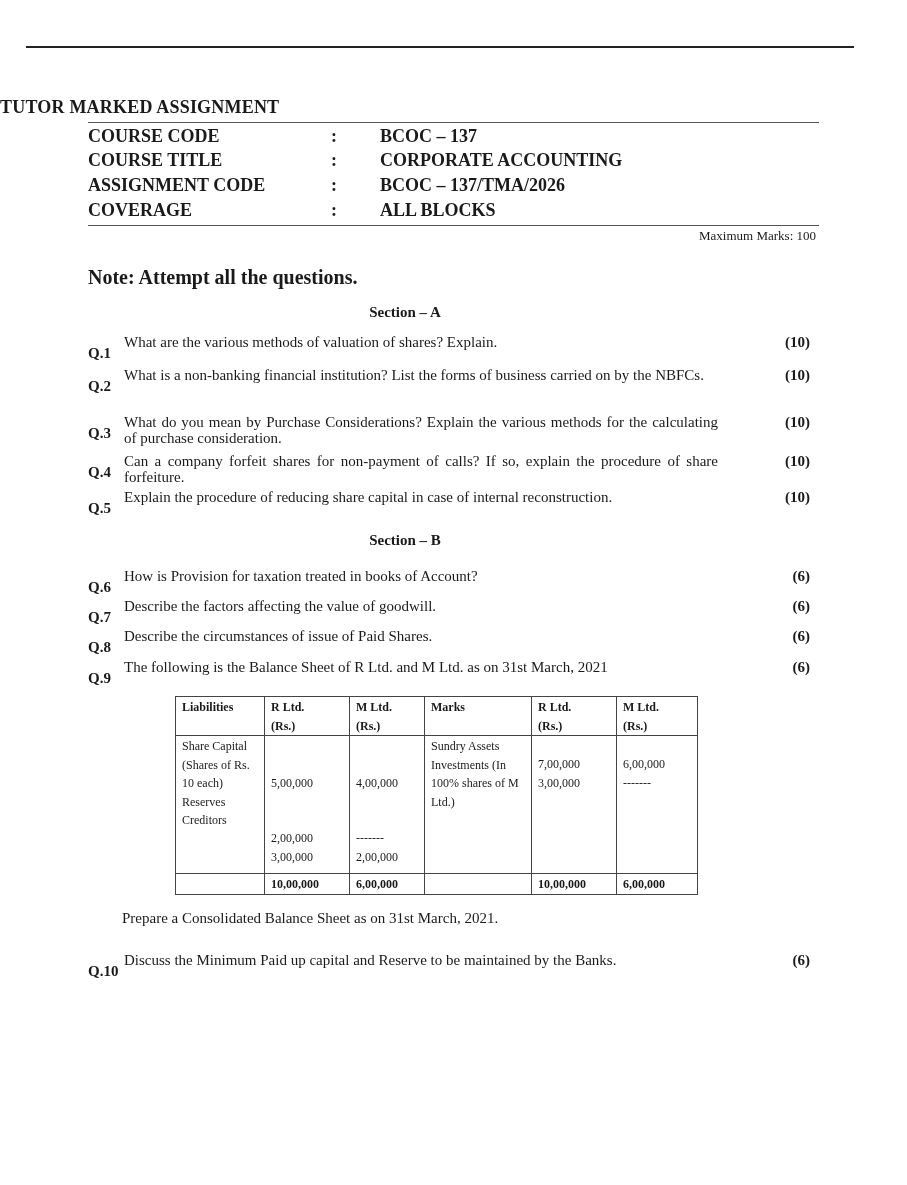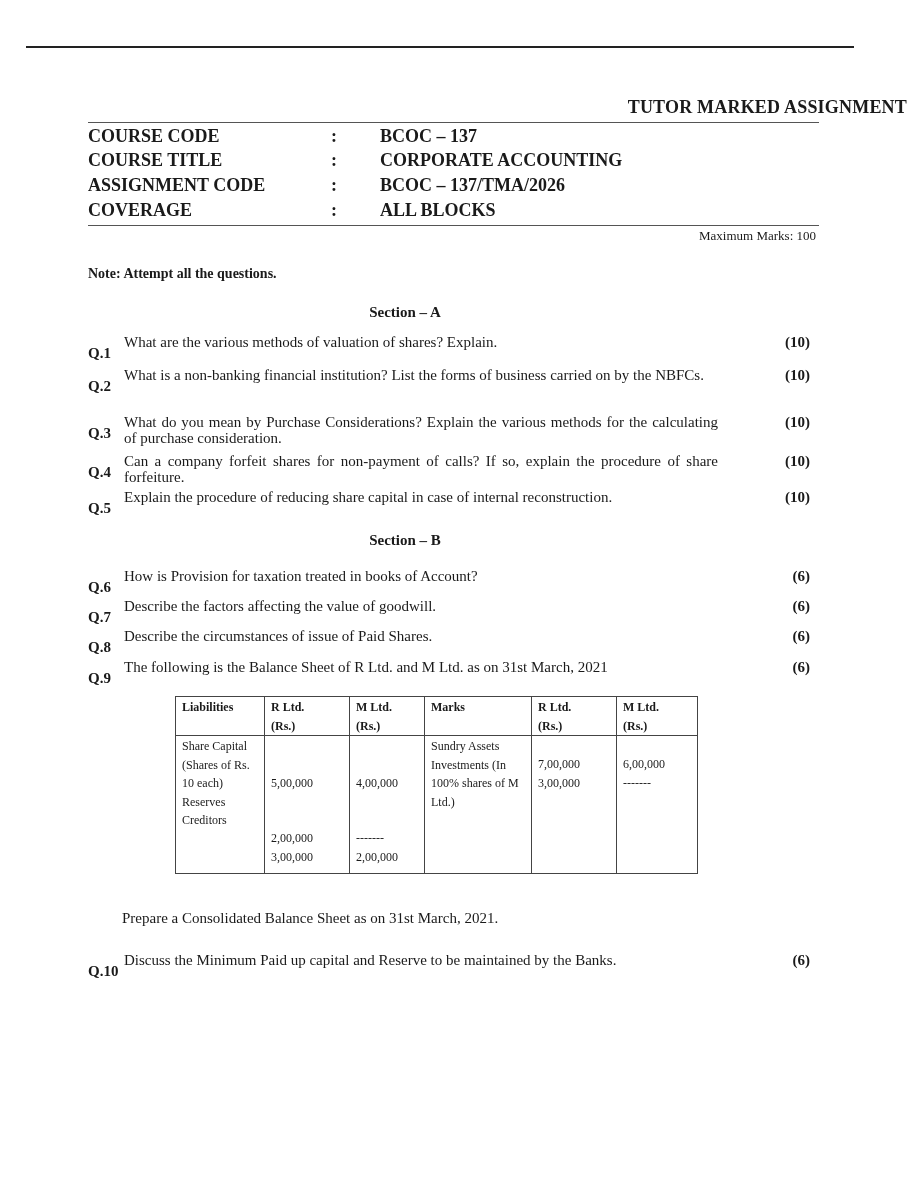--- a/index.html
+++ b/index.html
@@ -1,27 +1,27 @@
 <!DOCTYPE html>
 <html><head>
 <meta charset="utf-8">
 <style>
   html, body { margin:0; padding:0; background:#ffffff; }
   body { width:907px; height:1185px; position:relative; overflow:hidden;
          font-family:"Liberation Serif", serif; color:#1a1a1a; }
   .top-rule { position:absolute; left:26px; top:46px; width:828px; height:2px; background:#222; }
-  .title { position:absolute; left:0; width:907px; top:97px; text-align:right;
+  .title { position:absolute; left:0; width:907px; top:97px; text-align:left;
            font-weight:bold; font-size:18px; letter-spacing:0.2px; }
   .hrule { position:absolute; left:88px; width:731px; height:1px; background:#555; }
   .meta-row { position:absolute; left:88px; font-weight:bold; font-size:18px; }
   .meta-row .k { position:absolute; left:0; white-space:nowrap; }
   .meta-row .c { position:absolute; left:243px; }
   .meta-row .v { position:absolute; left:292px; white-space:nowrap; }
   .maxmarks { position:absolute; right:91px; top:228px; font-weight:normal; font-size:13px; }
-  .note { position:absolute; left:88px; top:266px; font-weight:bold; font-size:14px; }
+  .note { position:absolute; left:88px; top:266px; font-weight:bold; font-size:20px; }
   .section { position:absolute; left:0; width:810px; text-align:center; font-weight:bold; font-size:15px; }
   .q { position:absolute; left:88px; width:722px; font-size:15px; line-height:16px; }
   .q .num { position:absolute; left:0; top:0; font-weight:bold; font-size:15px;margin-top:11px; }
   .q .txt { position:absolute; left:36px; top:0; width:594px; text-align:justify; text-align-last:left; }
   .q .marks { position:absolute; right:0; top:0; font-weight:bold; }
   table.bs { position:absolute; left:175px; top:696px; border-collapse:collapse; font-size:12px; line-height:18.5px; }
   table.bs td, table.bs th { border:1px solid #444; vertical-align:top; padding:1px 6px 0 6px; text-align:left; }
   table.bs th { font-weight:bold; height:35px; }
   table.bs .tot td { font-weight:bold; height:19px; }
   .prep { position:absolute; left:122px; top:910px; font-size:15px; }
@@ -147,20 +147,28 @@
       <div style="height:18px"></div>
       <div>7,00,000</div>
       <div>3,00,000</div>
     </td>
     <td>
       <div style="height:18px"></div>
       <div>6,00,000</div>
       <div class="dash">-------</div>
     </td>
   </tr>
+  <tr class="tot">
+    <td></td>
+    <td>10,00,000</td>
+    <td>6,00,000</td>
+    <td></td>
+    <td>10,00,000</td>
+    <td>6,00,000</td>
+  </tr>
 </tbody>
   </table>
 
 <div class="prep">Prepare a Consolidated Balance Sheet as on 31st March, 2021.</div>
 
 <div class="q" style="top:952px">
   <span class="num">Q.10</span>
   <span class="txt" style="width:620px">Discuss the Minimum Paid up capital and Reserve to be maintained by the Banks.</span>
   <span class="marks">(6)</span>
 </div>

